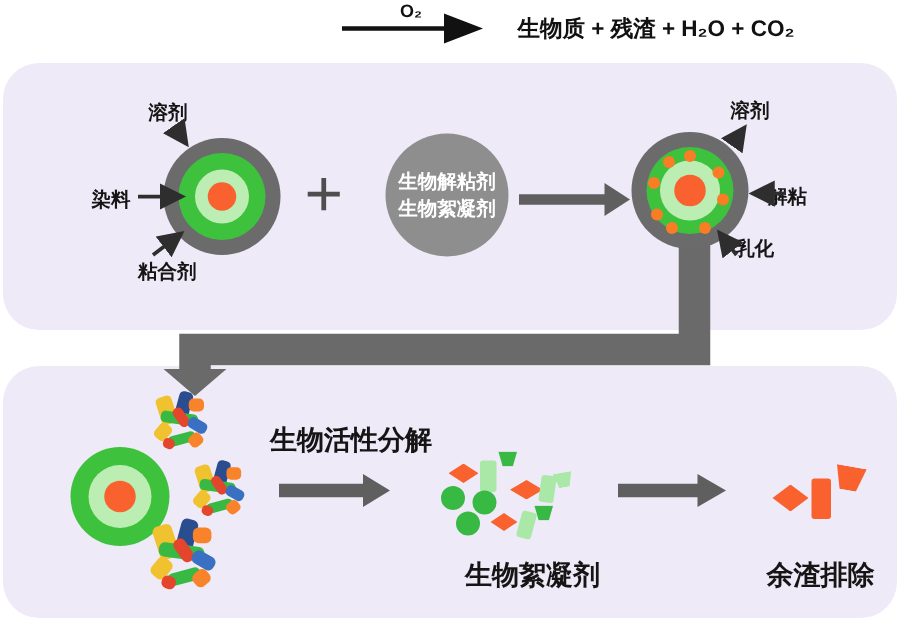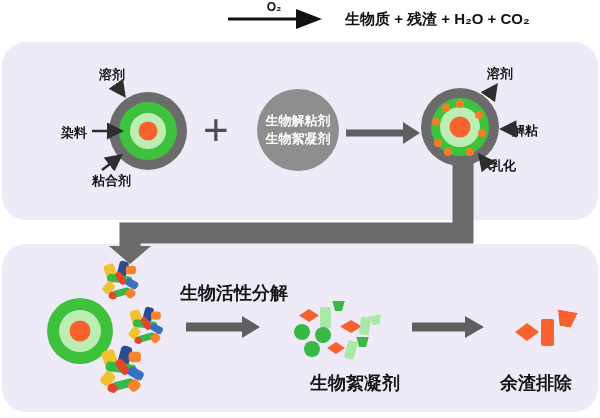--- a/index.html
+++ b/index.html
@@ -127,21 +127,21 @@
       <div class="pc" style="left: 17px; top: 13px; width: 9px; height: 18px; transform: rotate(-35deg); background: var(--cl-red);"></div>
       <div class="pc" style="left: 27px; top: 24px; width: 17px; height: 10px; transform: rotate(30deg); background: var(--cl-blue);"></div>
       <div class="pc" style="left: 0px; top: 27px; width: 12px; height: 15px; transform: rotate(40deg); background: var(--cl-yellow);"></div>
       <div class="pc" style="left: 10px; top: 36px; width: 24px; height: 9px; transform: rotate(-15deg); background: var(--cl-green);"></div>
       <div class="pc" style="left: 28px; top: 36px; width: 12px; height: 11px; transform: rotate(-40deg); background: var(--cl-orange);"></div>
       <div class="pc" style="left: 6px; top: 40px; width: 10px; height: 9px; transform: rotate(20deg); background: var(--cl-red);"></div>
     </div>
 
   <div class="step-lbl" style="left:180px;top:281px;">生物活性分解</div>
   <div class="step-lbl" style="left:310px;top:371px;">生物絮凝剂</div>
-  <div class="step-lbl" style="left:500px;top:371px;">余渣排除</div>
+  <div class="step-lbl" style="left:511px;top:371px;">余渣排除</div>
 
   <div>
     <div class="shape diamond" style="left:299px;top:309px;width:20px;height:13px;"></div>
     <div class="shape srect" style="left:320px;top:307px;width:11px;height:21px;"></div>
     <div class="shape trap g" style="left:332px;top:301px;width:13px;height:10px;"></div>
     <div class="shape sq-circle" style="left:294px;top:324px;width:16px;height:16px;"></div>
     <div class="shape sq-circle" style="left:315px;top:327px;width:16px;height:16px;"></div>
     <div class="shape diamond" style="left:340px;top:320px;width:22px;height:13px;"></div>
     <div class="shape srect" style="left:360px;top:317px;width:10px;height:18px;transform:rotate(8deg);"></div>
     <div class="shape trap lg" style="left:369px;top:315px;width:13px;height:10px;transform:rotate(-10deg);"></div>

